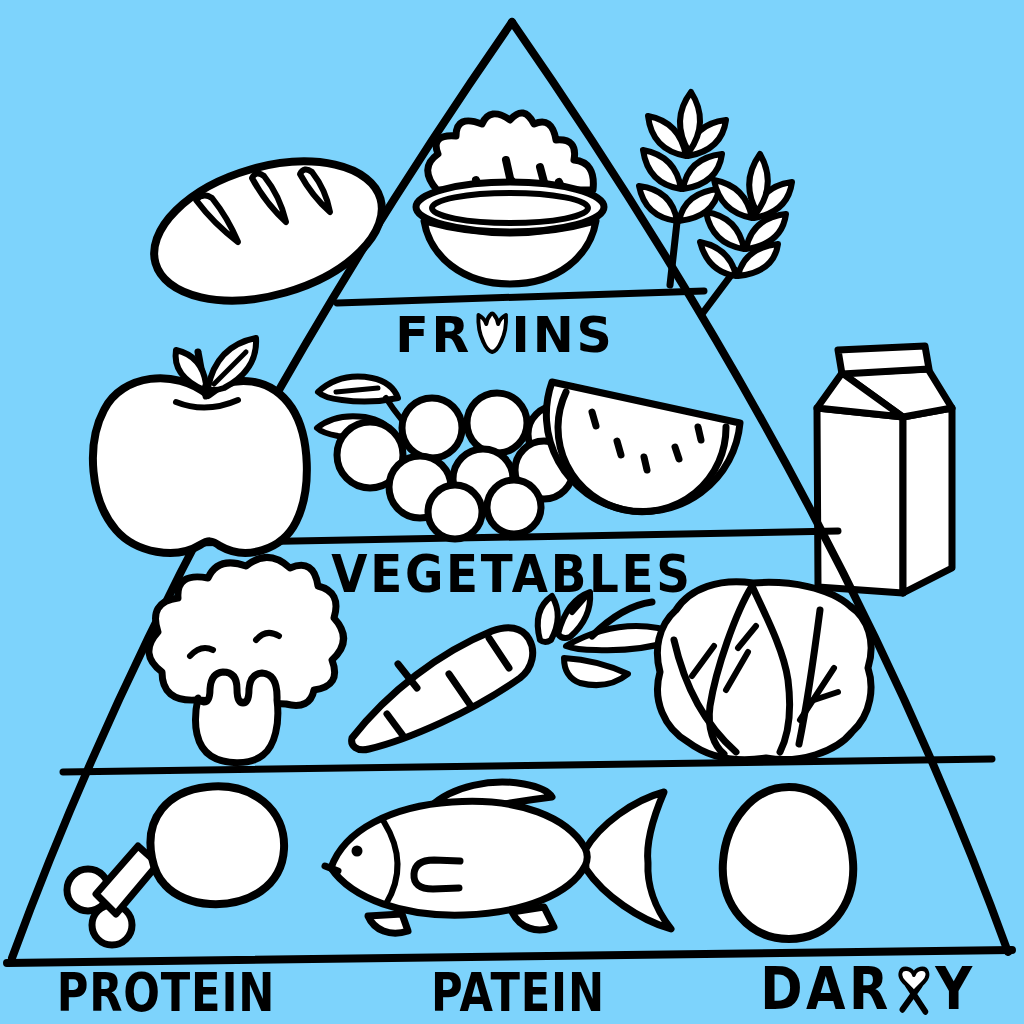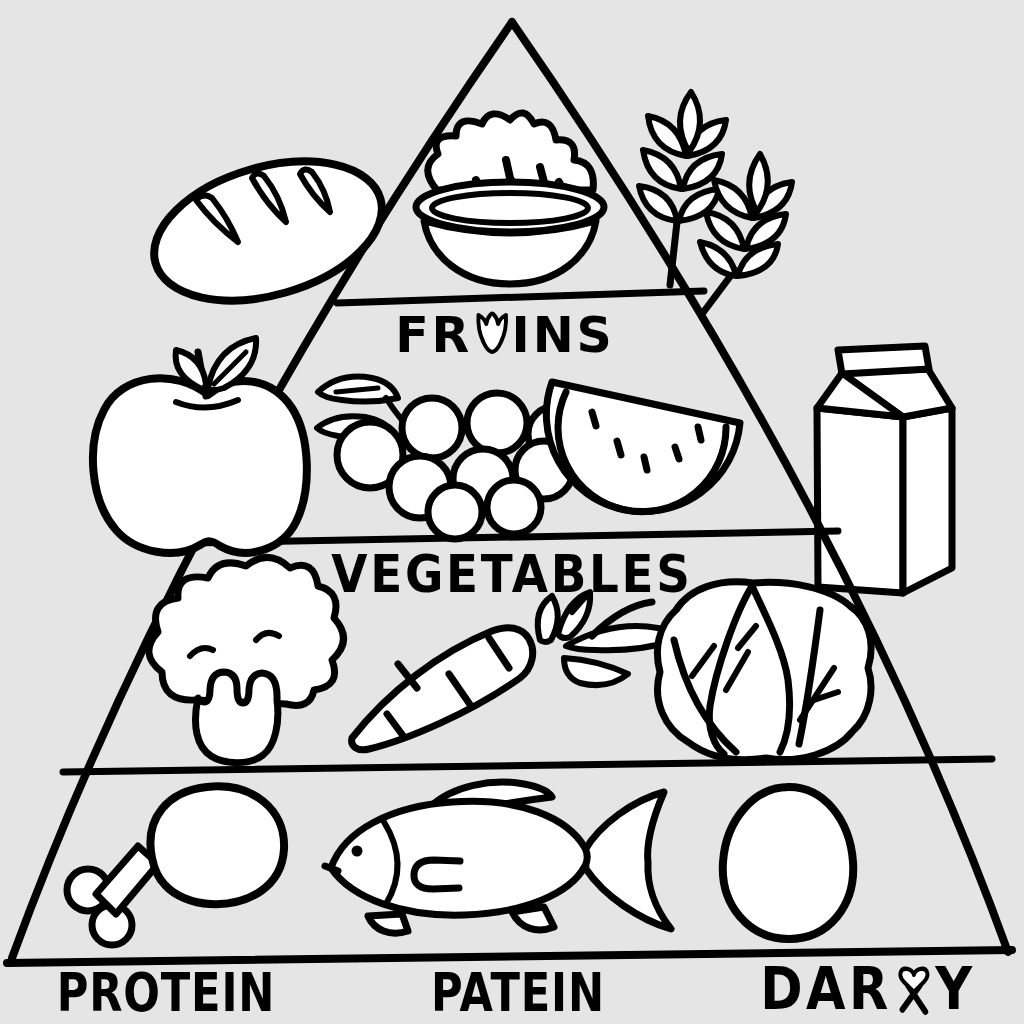--- a/index.html
+++ b/index.html
@@ -1,16 +1,16 @@
 <!DOCTYPE html>
 <html><head>
 <meta charset="utf-8">
 <style>
   html,body{margin:0;padding:0;background:#fff;}
-  .canvas{position:relative;width:1024px;height:1024px;background:#e5e5e5;overflow:hidden;}
+  .canvas{position:relative;width:1024px;height:1024px;background:#7dd3fc;overflow:hidden;}
   .art{position:absolute;left:0;top:0;}
   .label{
     position:absolute;
     color:#000;
     font-family:"DejaVu Sans",sans-serif;
     font-weight:700;
     line-height:1;
     white-space:nowrap;
   }
   .label svg{display:inline-block;}

